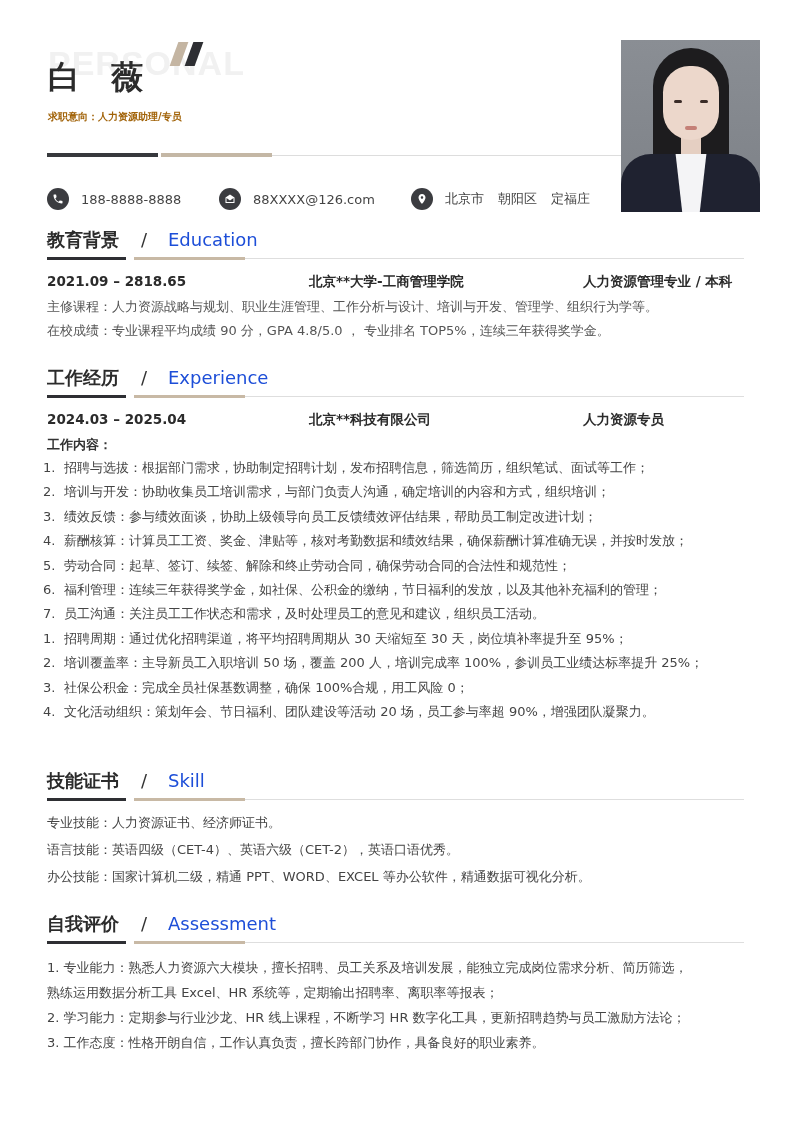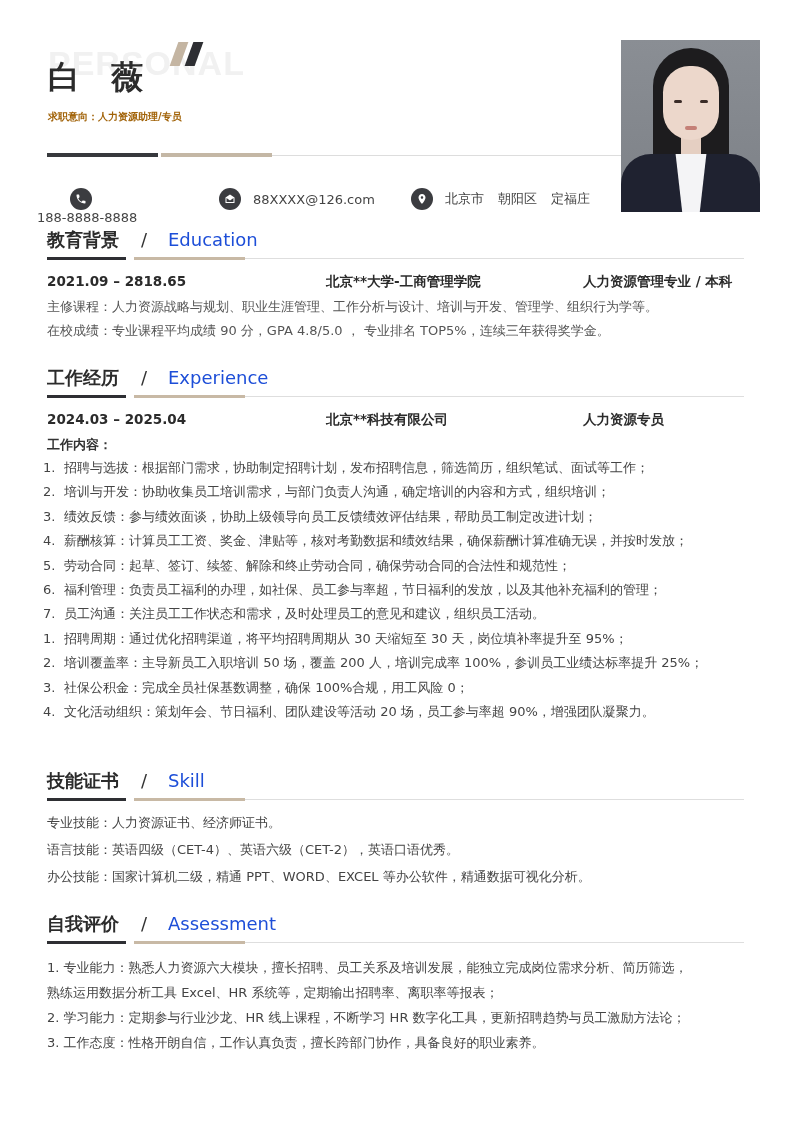--- a/index.html
+++ b/index.html
@@ -48,40 +48,40 @@
     .photo .neck { position: absolute; left: 60px; top: 96px; width: 20px; height: 22px; background: #e5cfc2; }
     .photo .suit { position: absolute; left: 0; bottom: 0; width: 139px; height: 58px; background: #1f2230; border-radius: 30px 30px 0 0; }
     .photo .shirt { position: absolute; left: 48px; bottom: 0; width: 44px; height: 58px; background: #f4f4f6; clip-path: polygon(15% 0, 85% 0, 70% 100%, 30% 100%); }
 
     .contact { position: absolute; top: 188px; display: flex; align-items: center; font-size: 13px; color: #444; }
     .contact .ico {
       width: 22px; height: 22px; border-radius: 50%; background: #3b3c40;
       display: inline-flex; align-items: center; justify-content: center; margin-right: 12px;
     }
     .contact .ico svg { width: 12px; height: 12px; }
-    .contact-phone { left: 37px; flex-direction: column; }
+    .contact-phone { left: 47px; }
     .contact-email { left: 219px; }
     .contact-addr { left: 411px; }
     .contact-addr .part { margin-right: 14px; }
 
     
     .section { position: absolute; left: 47px; width: 697px; }
     .sec-head { position: relative; height: 34px; }
     .sec-title { position: absolute; left: 0; top: 0; font-size: 18px; font-weight: bold; color: #2b2b2b; }
     .sec-slash { position: absolute; left: 94px; top: 1px; font-size: 18px; color: #333; }
     .sec-en { position: absolute; left: 121px; top: 1px; font-size: 18px; color: #1d4ed8; font-family: "DejaVu Sans", sans-serif; }
     .sec-rule { position: absolute; left: 0; top: 29px; width: 697px; height: 3px; }
     .sec-rule .dark { position: absolute; left: 0; top: 0; width: 79px; height: 3px; background: #2e2f33; }
     .sec-rule .tan { position: absolute; left: 87px; top: 0; width: 111px; height: 3px; background: #c8b9a5; }
     .sec-rule .thin { position: absolute; left: 198px; top: 1px; right: 0; height: 1px; background: #dedede; }
 
     .row-head { position: relative; height: 22px; font-size: 13.5px; font-weight: bold; color: #2b2b2b; }
     .row-head span { position: absolute; top: 0; white-space: nowrap; }
     .rh-date { left: 0; }
-    .rh-org { left: 279px; }
+    .rh-org { left: 262px; }
     .rh-role { left: 536px; }
 
     .line { font-size: 13px; line-height: 24px; color: #555; white-space: nowrap; }
     .sub-title { font-size: 13px; font-weight: bold; color: #333; line-height: 23px; }
     .olist .li { font-size: 13px; line-height: 24.4px; color: #444; white-space: nowrap; }
     .olist .num { display: inline-block; width: 24px; text-align: right; padding-right: 9px; box-sizing: content-box; width: 12px; margin-left: -4px; }
     .skills .line { line-height: 27px; color: #444; }
     .assess .line { line-height: 25px; color: #444; }
   </style>
 </head>
@@ -176,21 +176,21 @@
     <span class="rh-org">北京**科技有限公司</span>
     <span class="rh-role">人力资源专员</span>
   </div>
   <div class="sub-title">工作内容：</div>
   <div class="olist">
     <div class="li"><span class="num">1.</span><span>招聘与选拔：根据部门需求，协助制定招聘计划，发布招聘信息，筛选简历，组织笔试、面试等工作；</span></div>
     <div class="li"><span class="num">2.</span><span>培训与开发：协助收集员工培训需求，与部门负责人沟通，确定培训的内容和方式，组织培训；</span></div>
     <div class="li"><span class="num">3.</span><span>绩效反馈：参与绩效面谈，协助上级领导向员工反馈绩效评估结果，帮助员工制定改进计划；</span></div>
     <div class="li"><span class="num">4.</span><span>薪酬核算：计算员工工资、奖金、津贴等，核对考勤数据和绩效结果，确保薪酬计算准确无误，并按时发放；</span></div>
     <div class="li"><span class="num">5.</span><span>劳动合同：起草、签订、续签、解除和终止劳动合同，确保劳动合同的合法性和规范性；</span></div>
-    <div class="li"><span class="num">6.</span><span>福利管理：负责员工福利的办理，如社保、员工参与率超，节日福利的发放，以及其他补充福利的管理；</span></div>
+    <div class="li"><span class="num">6.</span><span>福利管理：连续三年获得奖学金，如社保、公积金的缴纳，节日福利的发放，以及其他补充福利的管理；</span></div>
     <div class="li"><span class="num">7.</span><span>员工沟通：关注员工工作状态和需求，及时处理员工的意见和建议，组织员工活动。</span></div>
   </div>
   <div class="olist">
     <div class="li"><span class="num">1.</span><span>招聘周期：通过优化招聘渠道，将平均招聘周期从 30 天缩短至 30 天，岗位填补率提升至 95%；</span></div>
     <div class="li"><span class="num">2.</span><span>培训覆盖率：主导新员工入职培训 50 场，覆盖 200 人，培训完成率 100%，参训员工业绩达标率提升 25%；</span></div>
     <div class="li"><span class="num">3.</span><span>社保公积金：完成全员社保基数调整，确保 100%合规，用工风险 0；</span></div>
     <div class="li"><span class="num">4.</span><span>文化活动组织：策划年会、节日福利、团队建设等活动 20 场，员工参与率超 90%，增强团队凝聚力。</span></div>
   </div>
 </div>
 

